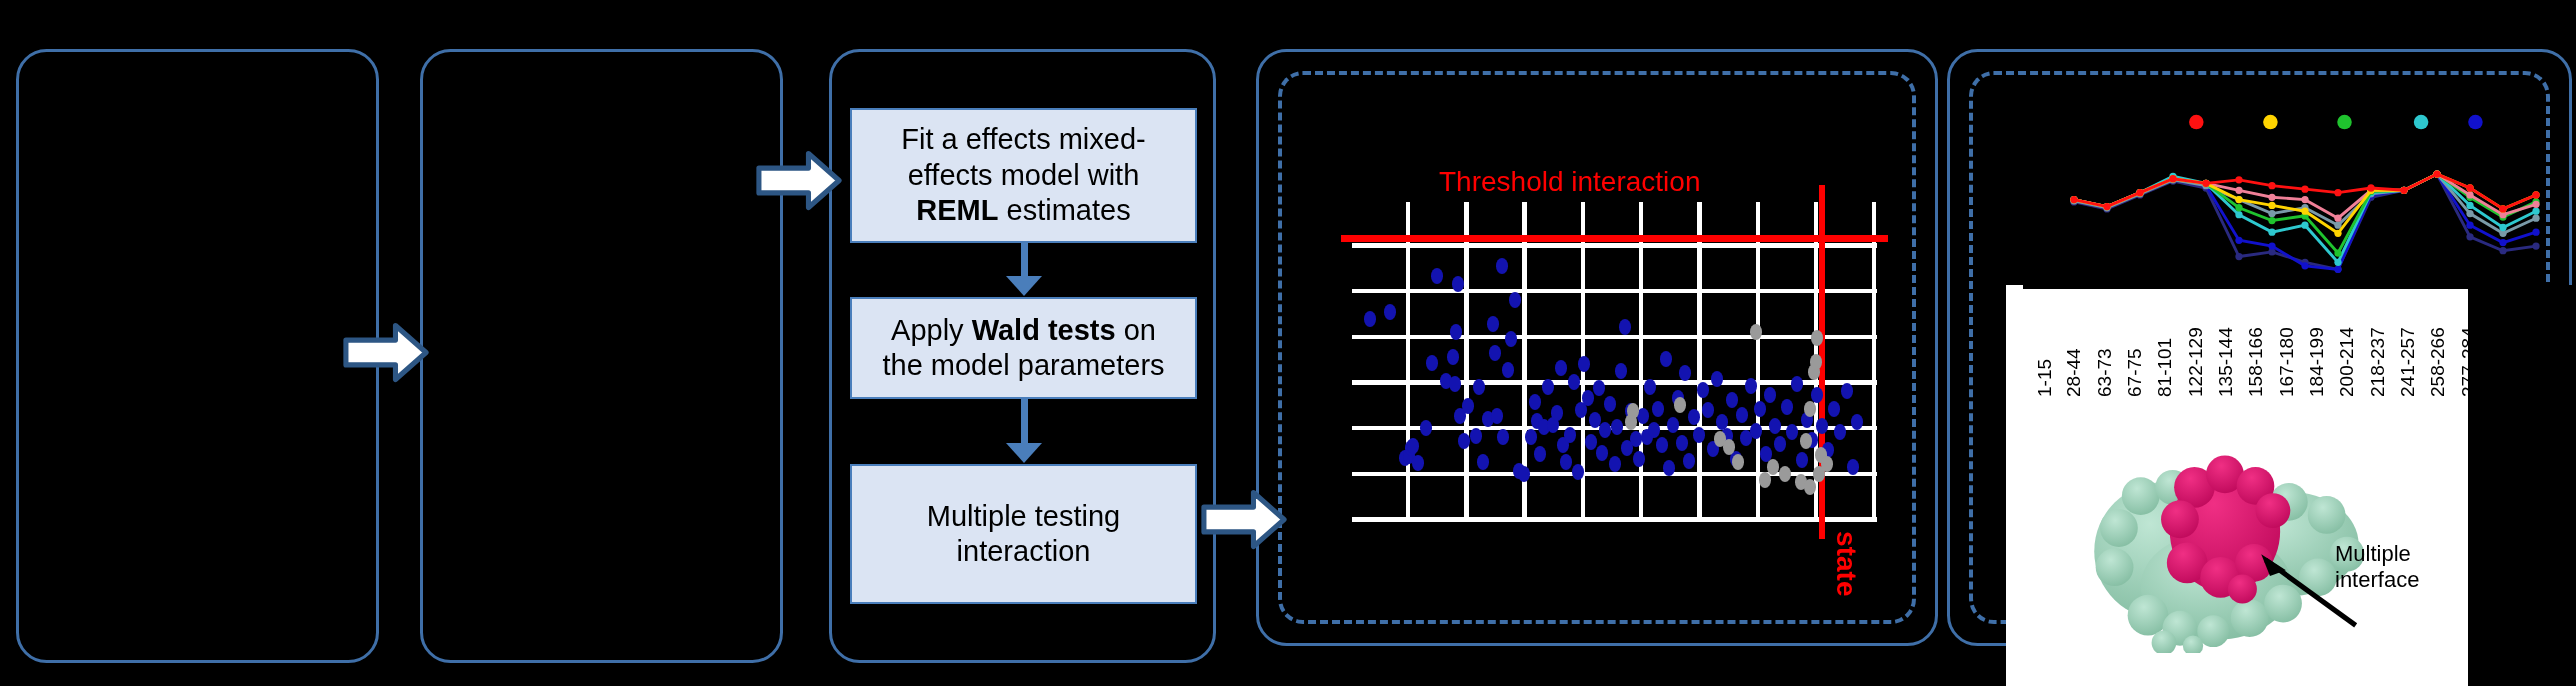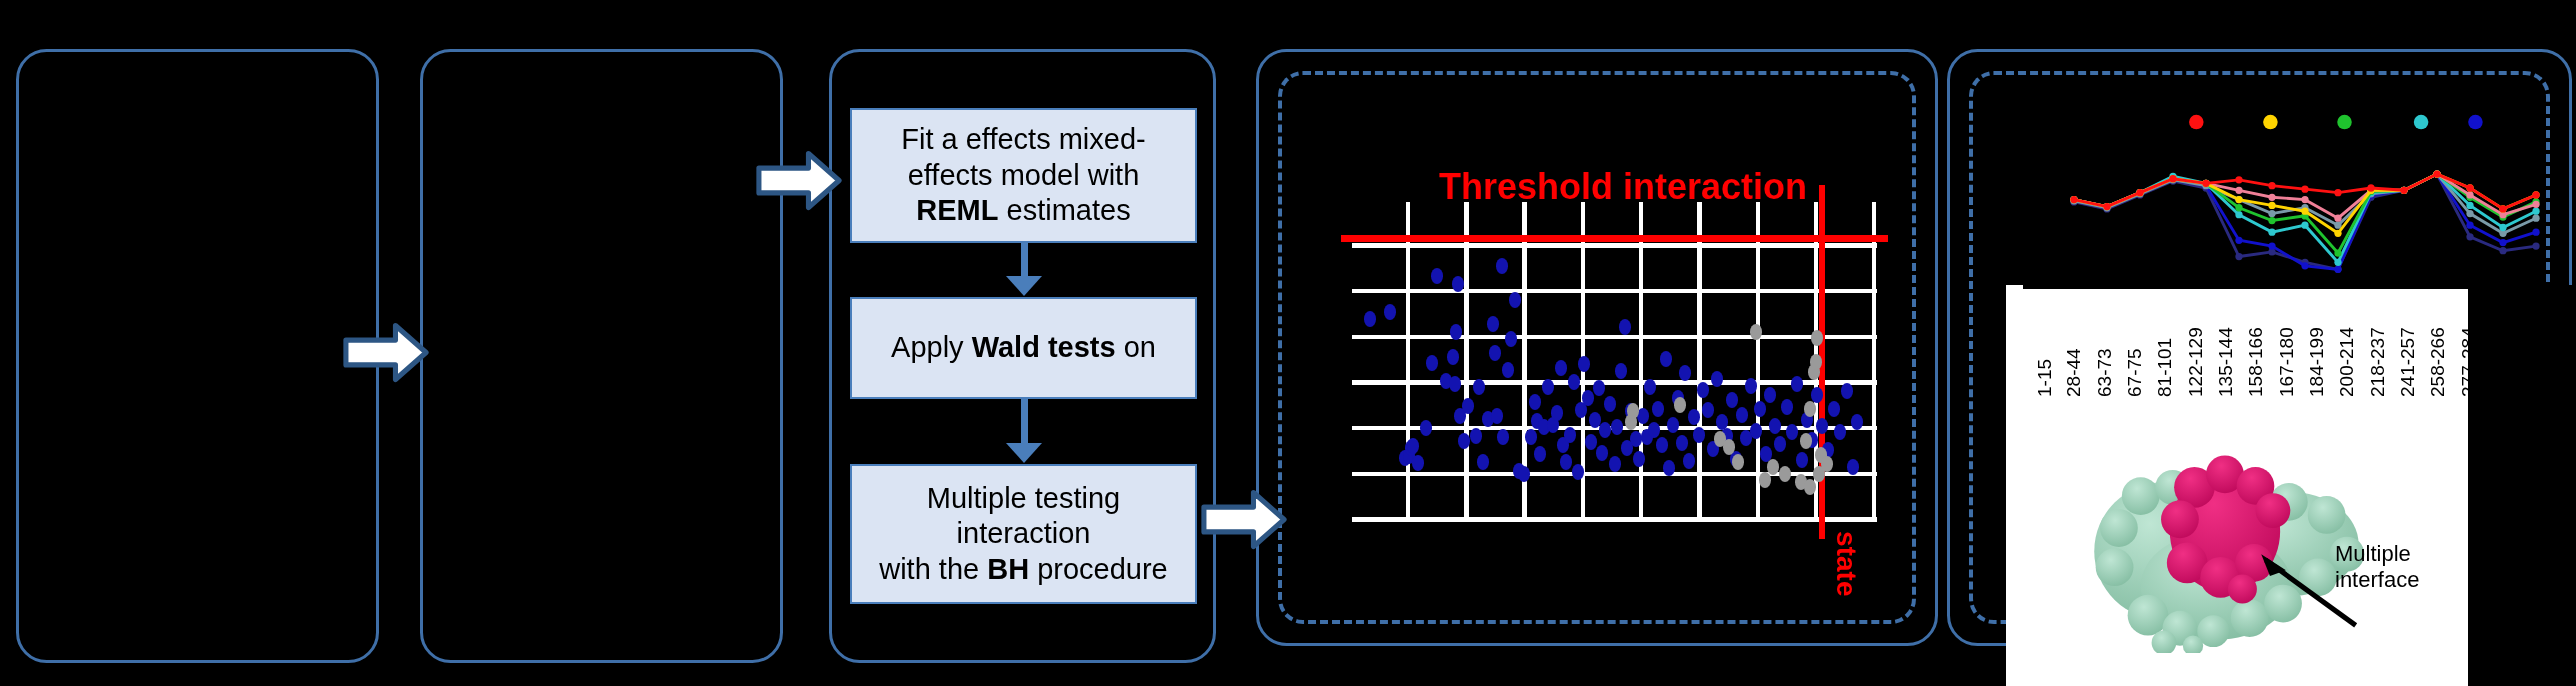--- a/index.html
+++ b/index.html
@@ -66,21 +66,21 @@
   #barrow-3{left:1201px;top:488px;}
 
   
   #scatter{position:absolute;left:1352px;top:202px;width:525px;height:320px;background:#000;}
   #scatter .grid{position:absolute;inset:0;
       background:
         repeating-linear-gradient(to right,transparent 0 calc(11.1% - 4.4px),#fff calc(11.1% - 4.4px) 11.1%),
         repeating-linear-gradient(to bottom,transparent 0 calc(14.28% - 4.4px),#fff calc(14.28% - 4.4px) 14.28%);}
   #scatter .hline{position:absolute;left:-11px;right:-11px;top:33px;height:6.5px;background:#ff0000;}
   #scatter .vline{position:absolute;top:-17.4px;bottom:-17.4px;left:467px;width:5.8px;background:#ff0000;}
-  .sc-title{position:absolute;left:1439px;top:166px;color:#ff0000;font-size:36px;font-weight:bold;}
+  .sc-title{position:absolute;left:1439px;top:166px;color:#ff0000;font-size:28px;font-weight:normal;}
   .sc-vlabel{position:absolute;left:1862px;top:388px;color:#ff0000;font-size:28px;font-weight:bold;
              transform:rotate(90deg);transform-origin:left top;white-space:nowrap;}
   .dot{position:absolute;width:12.4px;height:16px;border-radius:50%;}
   .dot.blue{background:#1313b0;}
   .dot.grey{background:#9a9a9a;}
 
   
   #pep-chart{position:absolute;left:2058px;top:109px;width:494px;height:167px;}
   #pep-white{position:absolute;left:2006px;top:285px;width:462px;height:402px;background:#fff;overflow:hidden;}
   .pep-ticklabels{position:absolute;left:17.4px;top:4.4px;width:445px;height:110px;}
@@ -124,31 +124,29 @@
   </div>
 </div>
 
 <div class="vconn" id="vconn-1"></div>
 <div class="vhead" id="vhead-1"></div>
 
 <div class="pbox" id="pbox-2">
   <div>
     <span>Apply </span><b>Wald tests</b><span> on</span>
   </div>
+  <div>the model parameters</div>
 </div>
 
 <div class="vconn" id="vconn-2"></div>
 <div class="vhead" id="vhead-2"></div>
 
 <div class="pbox" id="pbox-3">
   <div>Multiple testing</div>
   <div>interaction</div>
-  <div>
-    <span>with the </span><b>BH</b><span> procedure</span>
-  </div>
 </div>
 
 <div class="panel dashed-inner" id="panel-scatter"></div>
 
 <div class="sc-title">Threshold interaction</div>
 <div class="sc-vlabel">Threshold state</div>
 
 <div id="scatter">
   <div class="grid"></div>
   <div class="hline"></div>

